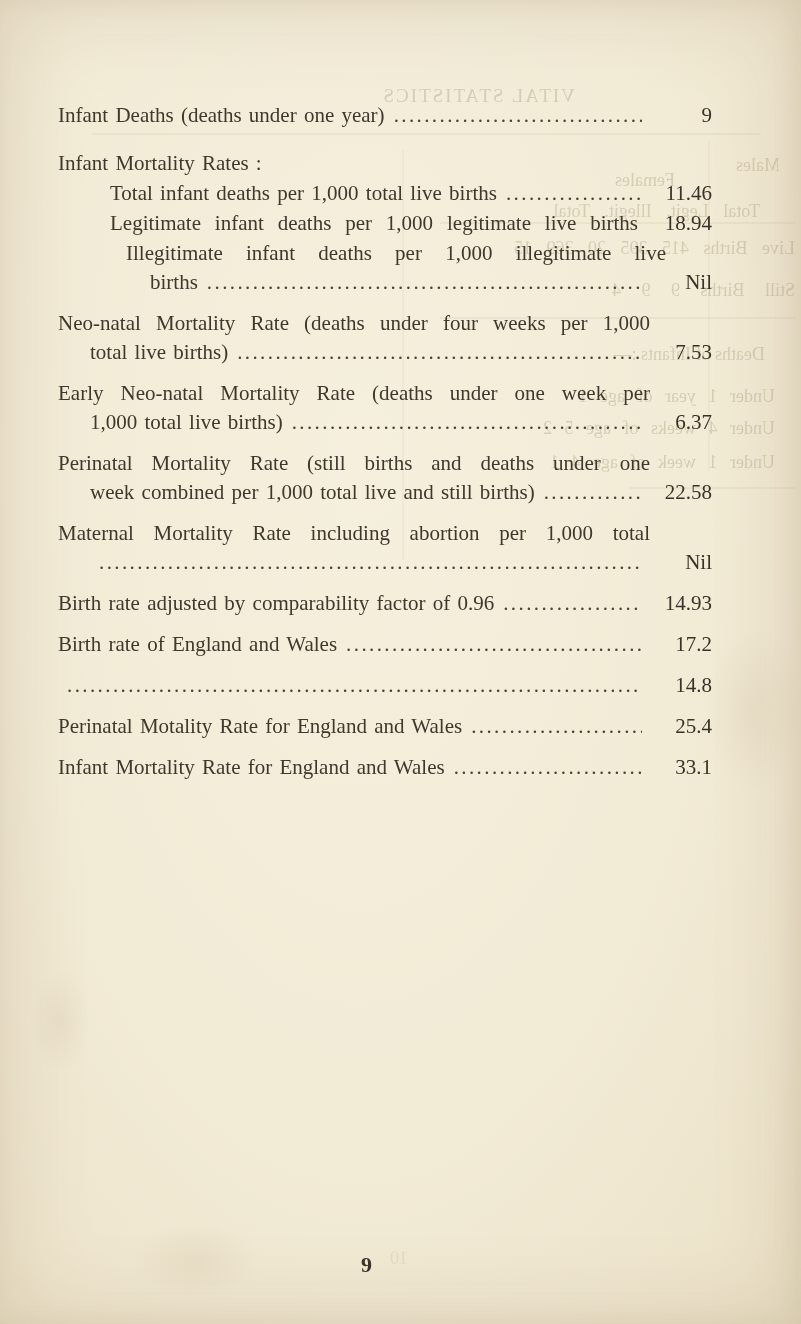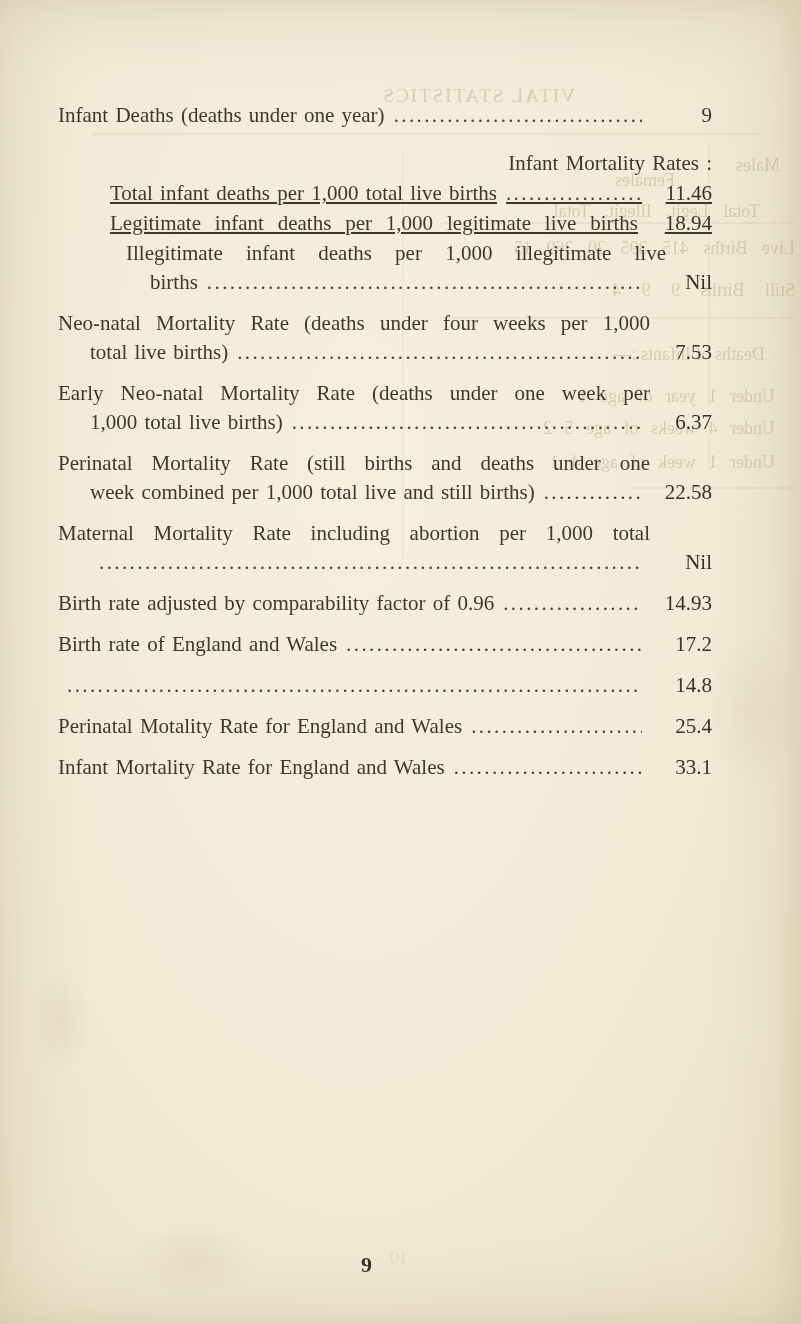--- a/index.html
+++ b/index.html
@@ -8,26 +8,26 @@
     position:relative; width:801px; height:1324px; overflow:hidden;
     background: radial-gradient(ellipse at 45% 35%, #f5efdd 0%, #f2ebd6 55%, #ebe1c7 100%);
     box-shadow: inset 0 0 80px 10px rgba(148,124,86,0.18), inset -8px 0 22px rgba(148,124,86,0.10);
     font-family:"Liberation Serif","DejaVu Serif",serif;
     color:#3f382d; font-size:21px;
   }
   
   .content { position:absolute; left:0; top:0; width:100%; box-sizing:border-box;
              padding:101px 89px 0 58px; z-index:2; }
   .line  { display:flex; align-items:center; line-height:29px; word-spacing:2px; }
-  .block { line-height:29px; word-spacing:2px;text-align:right; }
+  .block { line-height:29px; word-spacing:2px; }
   .txt   { white-space:nowrap; }
   .entry-mb   { margin-bottom:12px; }
   .entry-mblg { margin-bottom:19px; }
   .entry-mbxs { margin-bottom:1px; }
-  .ind1 { padding-left:52px;text-decoration:underline; }
+  .ind1 { padding-left:52px; }
   .ind2 { padding-left:92px; }
   .cont { padding-left:32px; }
   .ja   { text-align:justify; text-align-last:justify; width:592px; word-spacing:0; line-height:29px; }
   .ja.sub { width:540px; margin-left:68px; }
   .leader { flex:1 1 auto; overflow:hidden; white-space:nowrap; margin:0 6px 0 9px;
             letter-spacing:2.4px; color:#4c4436; }
   .leader::after { content:"......................................................................................................"; }
   .fill { flex:1 1 auto; text-align:justify; text-align-last:justify; word-spacing:0; padding-right:10px; white-space:normal; }
   .val  { flex:0 0 64px; text-align:right; white-space:nowrap; color:#39322a; }
   .pageno { position:absolute; left:361px; top:1252px; font-size:22px; font-weight:700;

